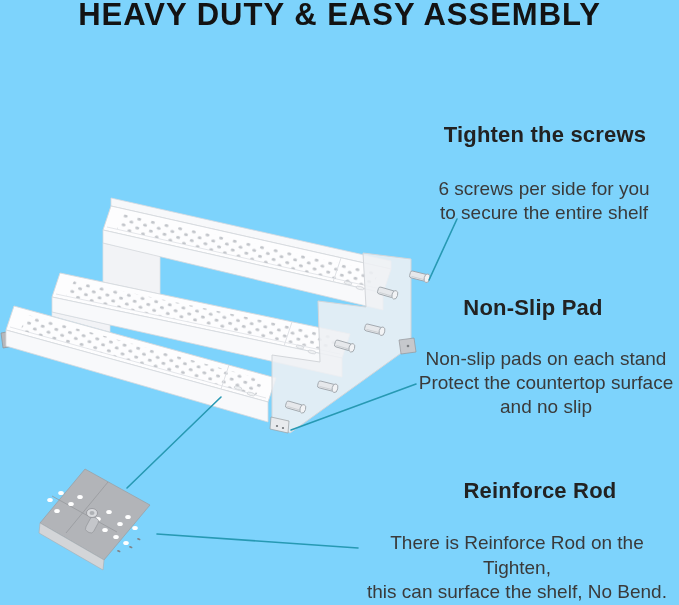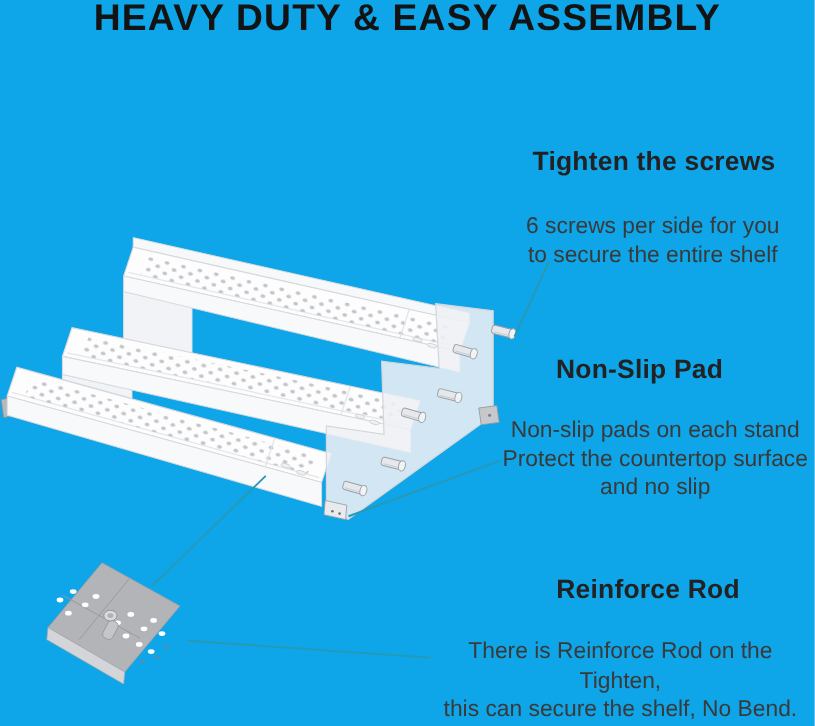--- a/index.html
+++ b/index.html
@@ -1,17 +1,17 @@
 <!DOCTYPE html>
 <html><head>
 <meta charset="utf-8">
 <style>
   html,body{margin:0;padding:0;background:#fff;}
   .canvas{
-    position:relative;width:679px;height:605px;background:#0ea5e9;overflow:hidden;
+    position:relative;width:679px;height:605px;background:#7dd3fc;overflow:hidden;
     font-family:"Liberation Sans",sans-serif;
   }
   .canvas svg{position:absolute;left:0;top:0;}
   .page-title{
     position:absolute;left:0;top:-4px;width:679px;text-align:center;
     font-size:31px;font-weight:700;letter-spacing:1px;color:#131313;line-height:37px;
     white-space:nowrap;
   }
   .ann-heading{
     position:absolute;text-align:center;font-weight:700;font-size:22px;color:#222222;
@@ -179,18 +179,18 @@
       <div>Non-slip pads on each stand</div>
       <div>Protect the countertop surface</div>
       <div>and no slip</div>
     </div>
   </div>
 
   <div>
     <div class="ann-heading h2">Reinforce Rod</div>
     <div class="ann-body b2">
       <div>There is Reinforce Rod on the Tighten,</div>
-      <div>this can secure the shelf, No Bend.</div>
+      <div>this can surface the shelf, No Bend.</div>
       <div>It can be loaded 100lbs, No SAG</div>
     </div>
   </div>
 
 </div>
 
 </body></html>

